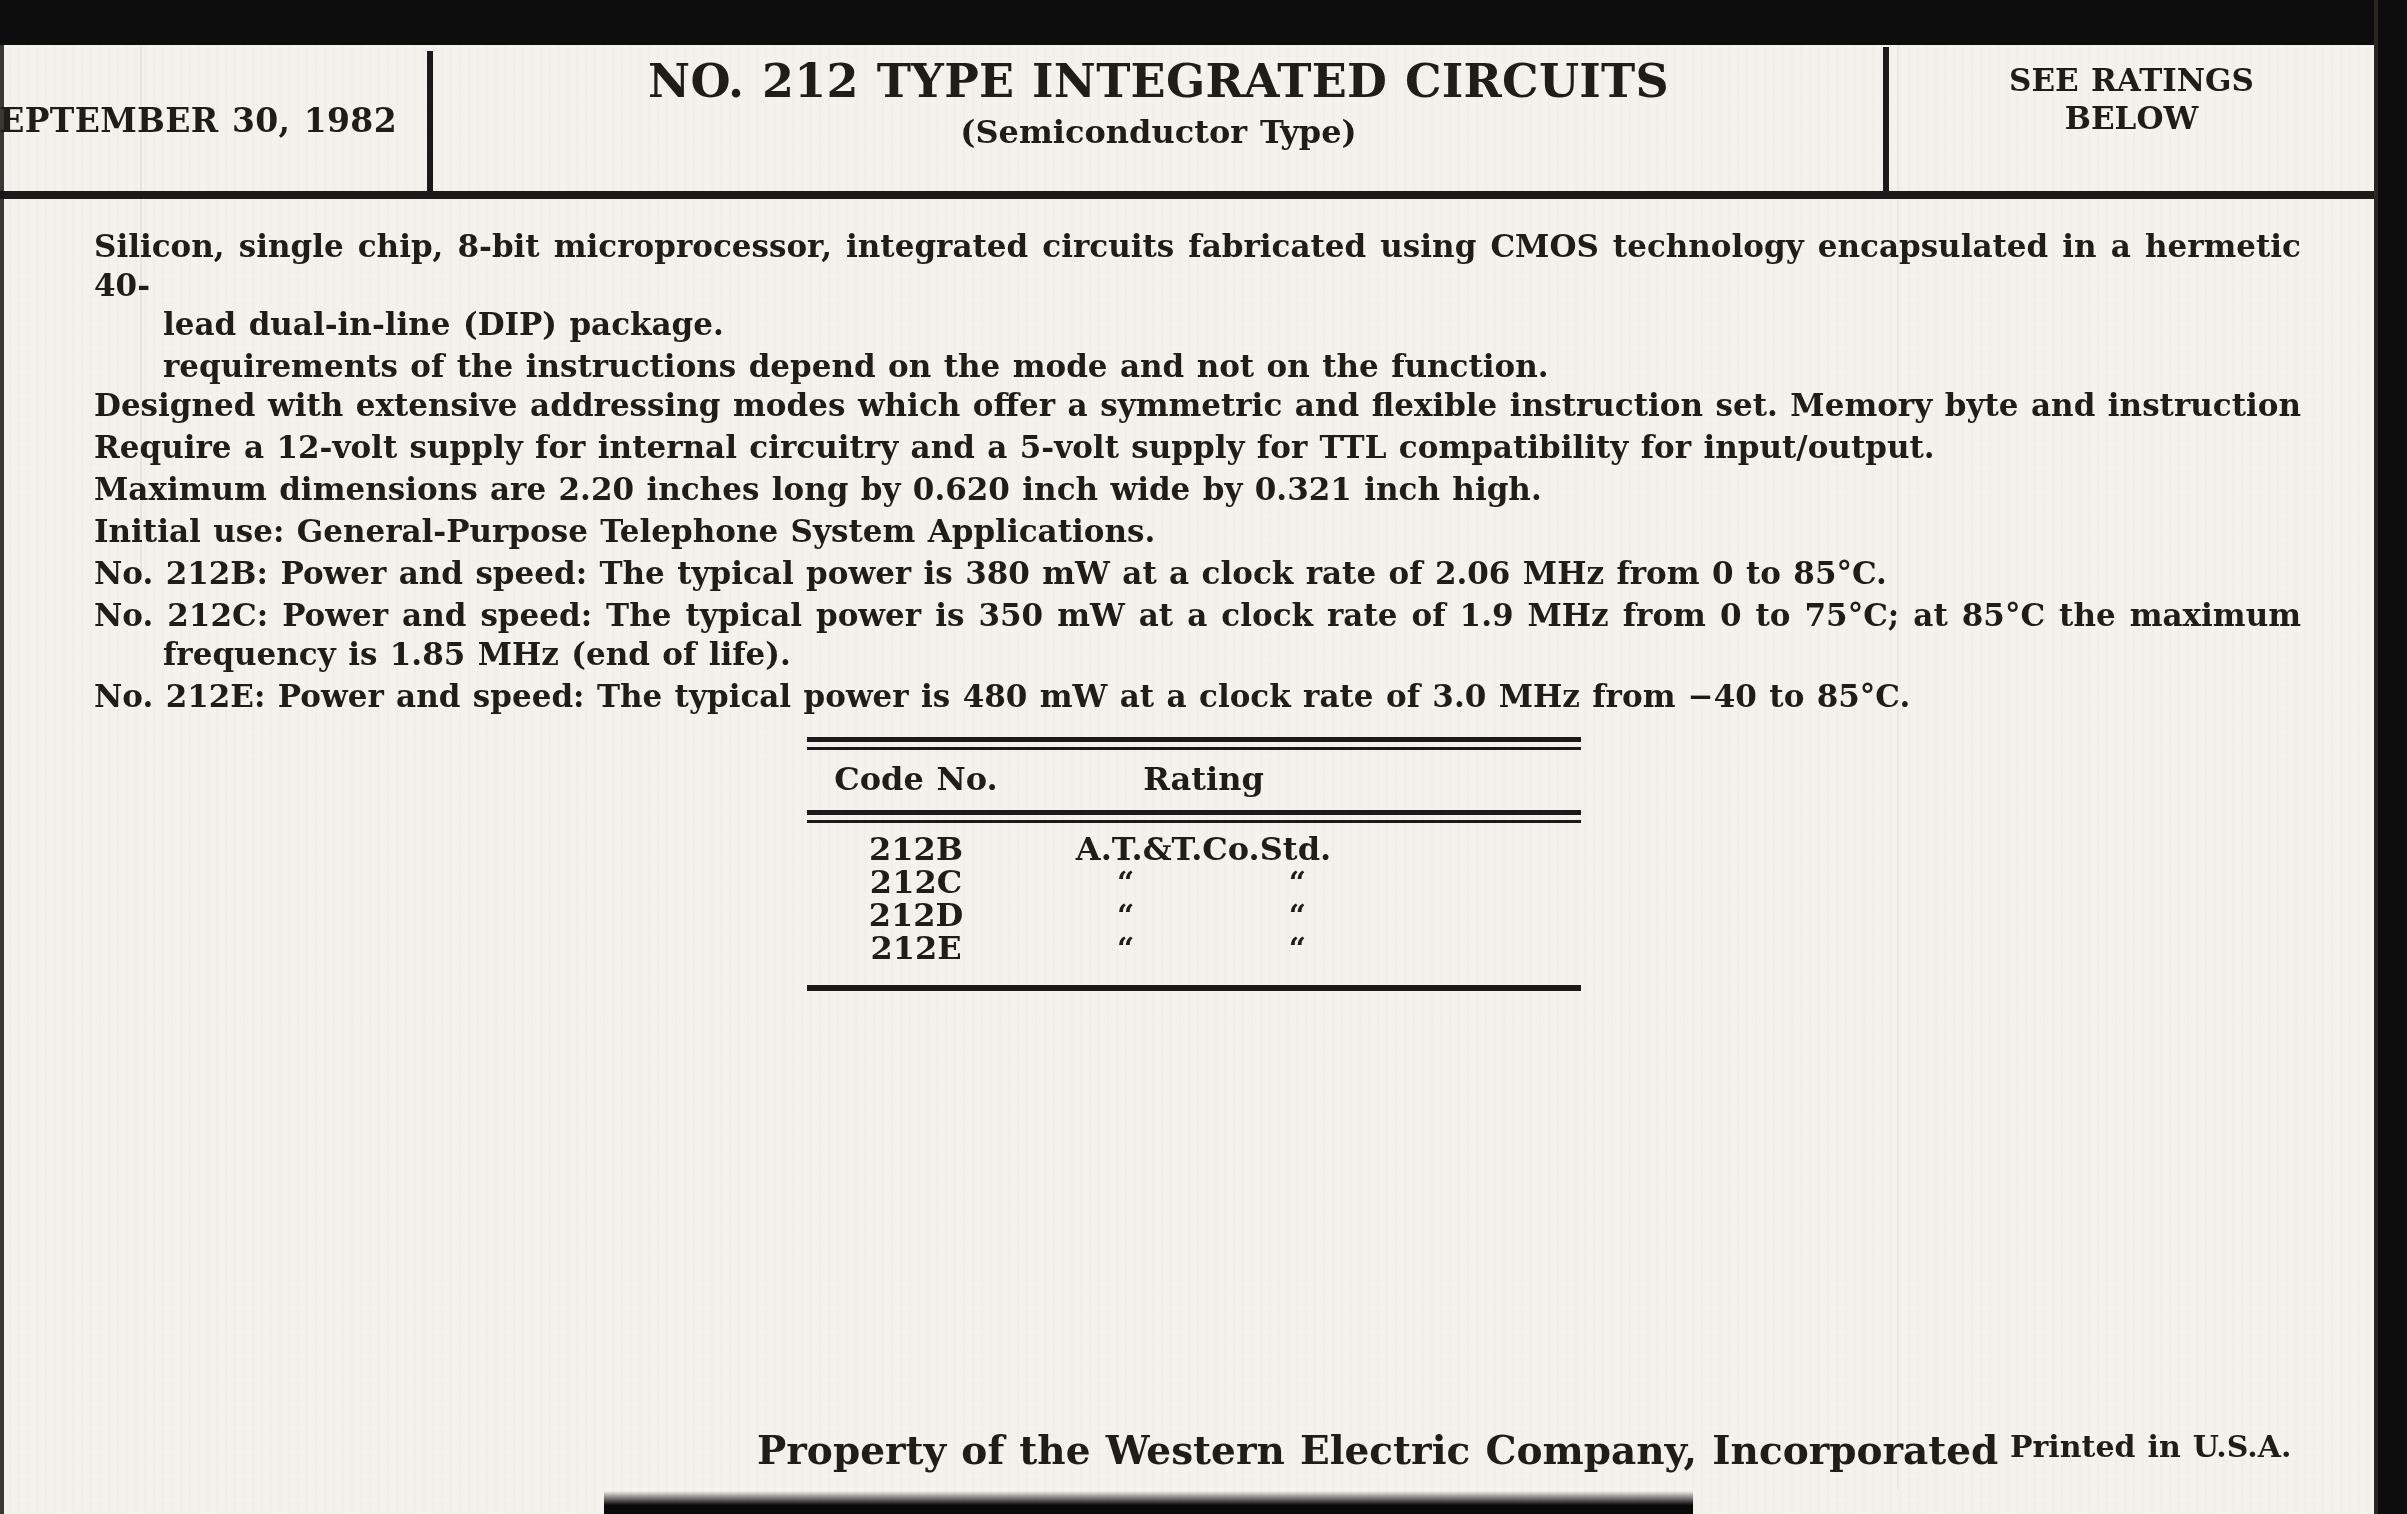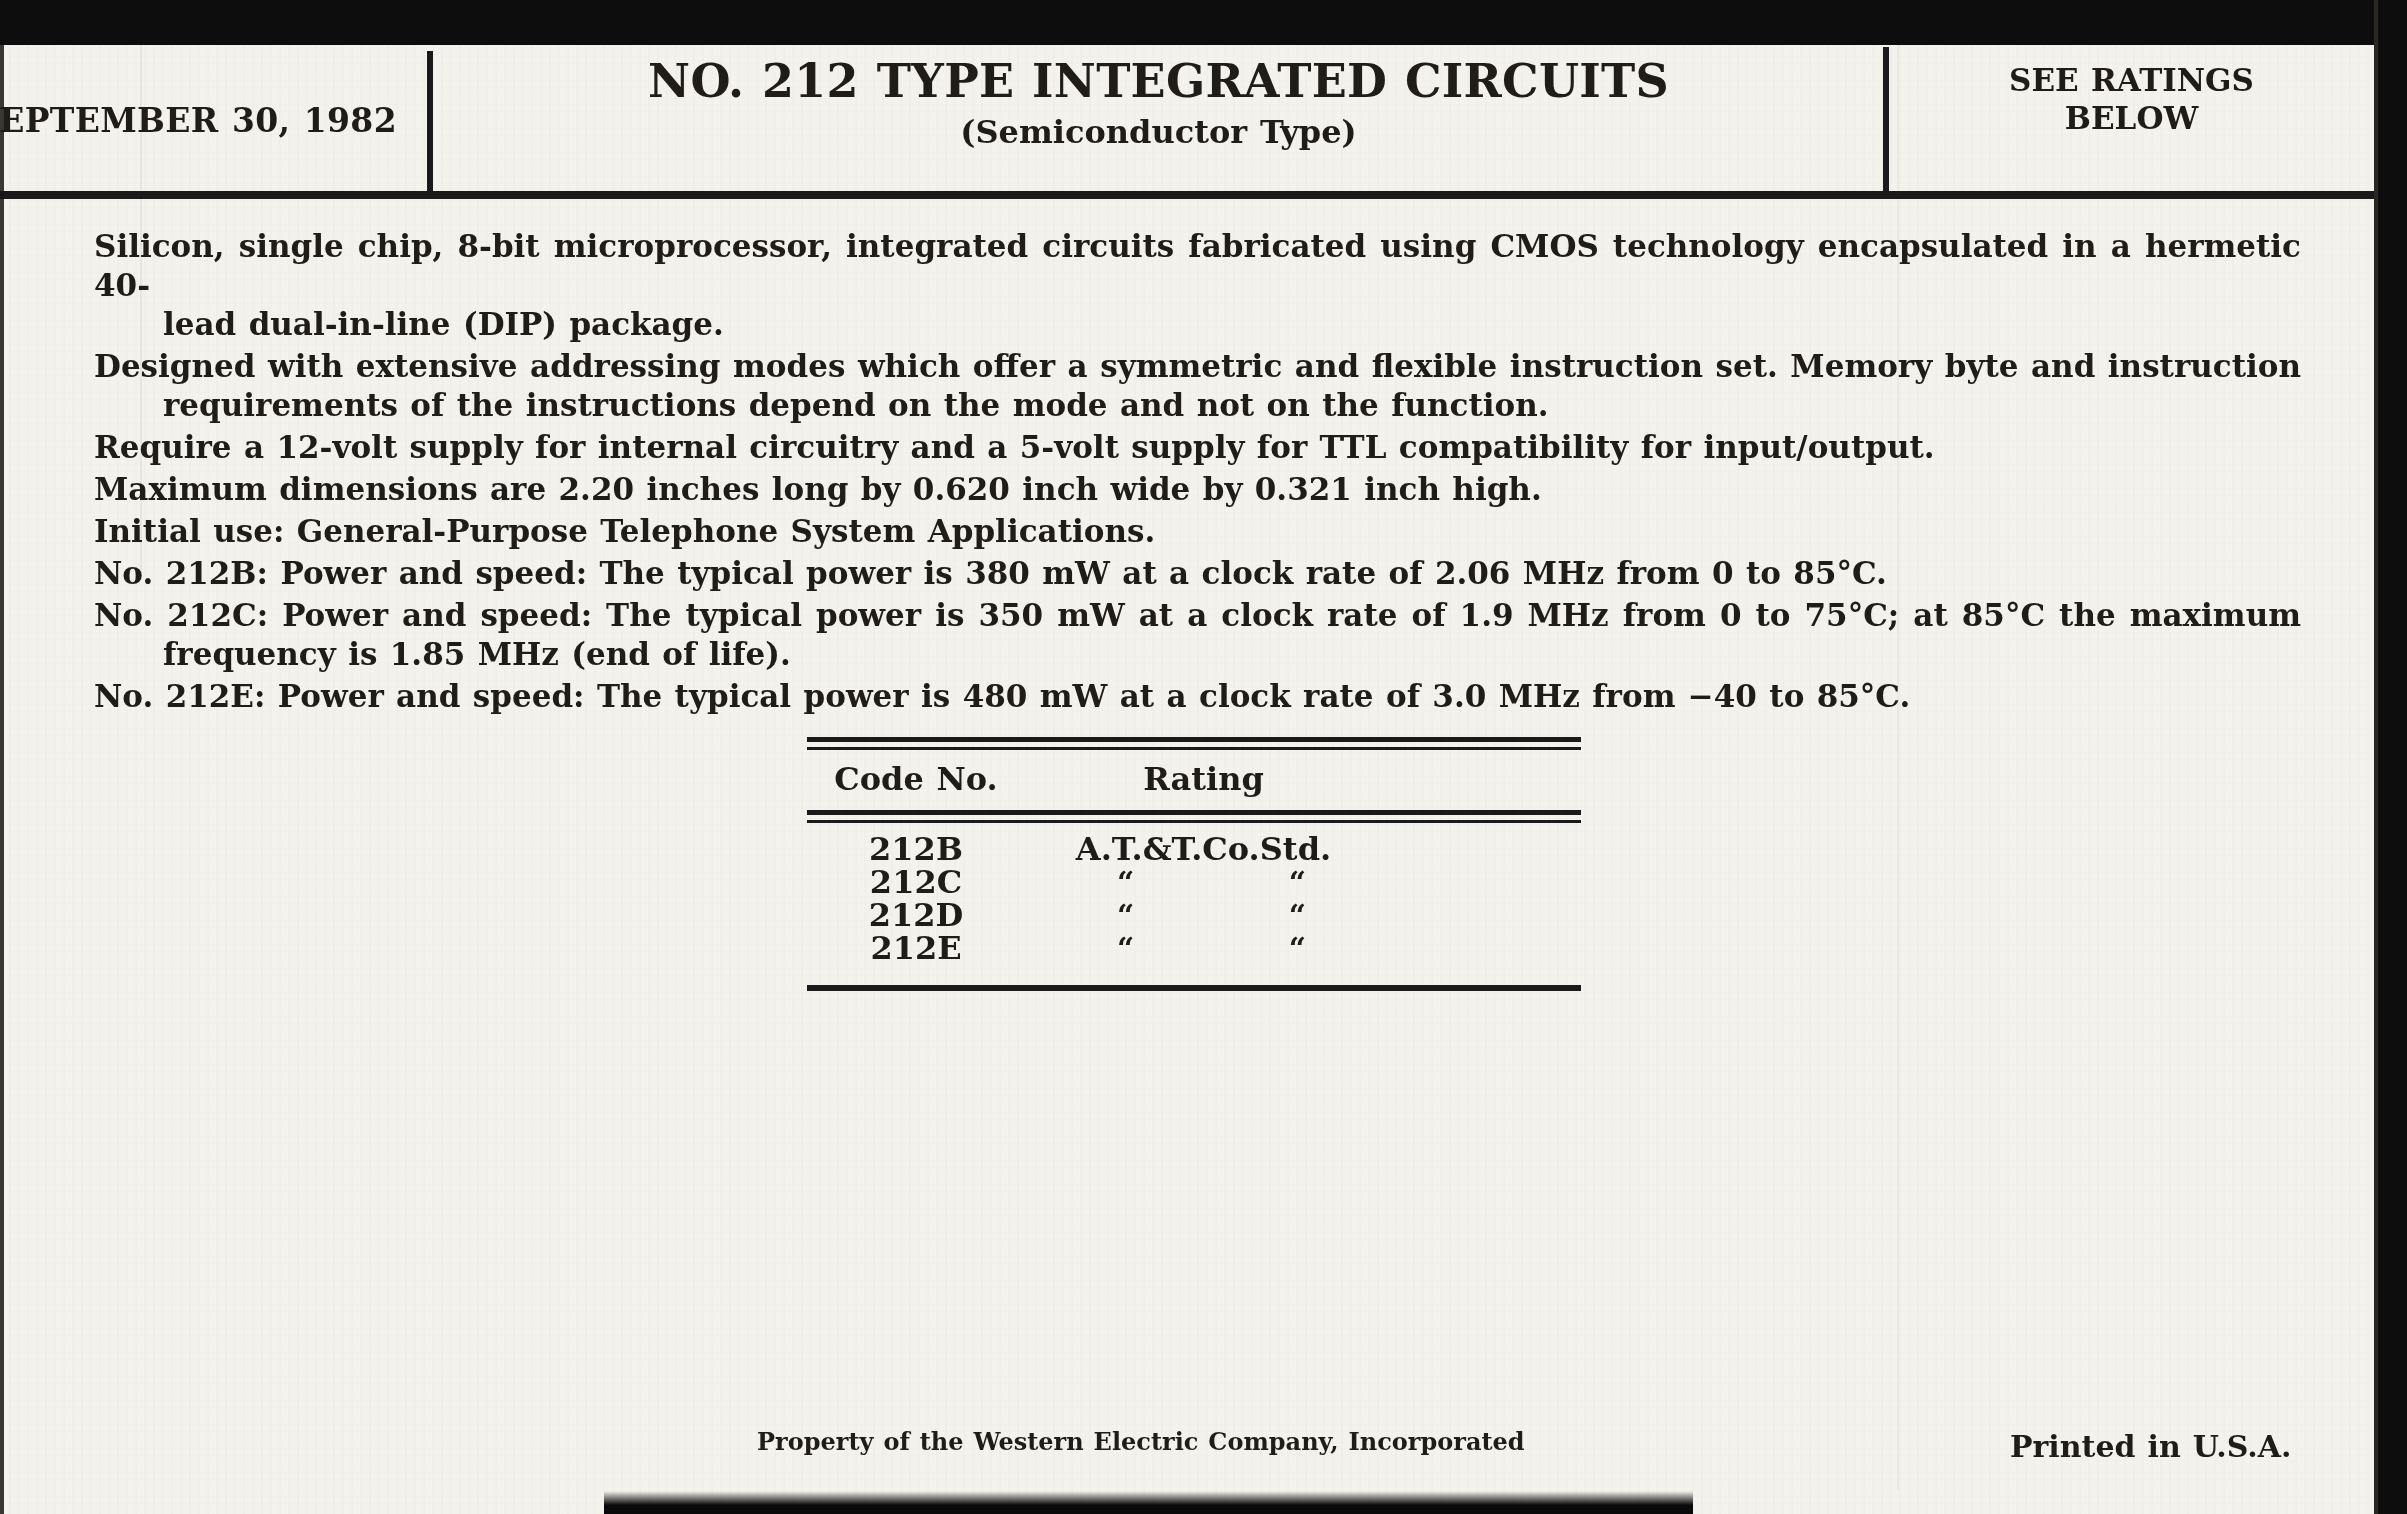--- a/index.html
+++ b/index.html
@@ -63,21 +63,21 @@
   .thead{padding:10px 0 12px 0;font-size:32px;}
   .tbody{padding:10px 0 16px 0;font-size:32px;}
   .col-code{width:168px;margin-left:25px;text-align:center;}
   .col-rating{width:327px;margin-left:40px;text-align:center;}
   .tbody .trow{line-height:33px;}
   .rating-ditto{display:flex;justify-content:space-between;padding:0 61px 0 77px;box-sizing:border-box;}
   .ditto{font-size:30px;line-height:33px;}
 
   
   .footer-property{position:absolute;left:757px;top:1427px;width:916px;text-align:left;
-    font-size:24px;white-space:nowrap;}
+    font-size:39px;white-space:nowrap;}
   .footer-printed{position:absolute;left:2010px;top:1429px;font-size:30px;white-space:nowrap;}
 </style>
 </head>
 <body>
 
 <div class="page">
 
   <div class="crease-1"></div>
   <div class="crease-2"></div>
 
@@ -91,22 +91,22 @@
   <div class="header-ratings">SEE RATINGS
 BELOW</div>
   <div class="header-rule"></div>
 
   <div class="body-text" id="body-text">
       <div class="para">
         <div class="line justify">Silicon, single chip, 8-bit microprocessor, integrated circuits fabricated using CMOS technology encapsulated in a hermetic 40-</div>
         <div class="line indent">lead dual-in-line (DIP) package.</div>
       </div>
       <div class="para">
+        <div class="line indent">requirements of the instructions depend on the mode and not on the function.</div>
         <div class="line justify">Designed with extensive addressing modes which offer a symmetric and flexible instruction set. Memory byte and instruction</div>
-        <div class="line indent">requirements of the instructions depend on the mode and not on the function.</div>
       </div>
       <div class="para">
         <div class="line">Require a 12-volt supply for internal circuitry and a 5-volt supply for TTL compatibility for input/output.</div>
       </div>
       <div class="para">
         <div class="line">Maximum dimensions are 2.20 inches long by 0.620 inch wide by 0.321 inch high.</div>
       </div>
       <div class="para">
         <div class="line">Initial use: General-Purpose Telephone System Applications.</div>
       </div>

